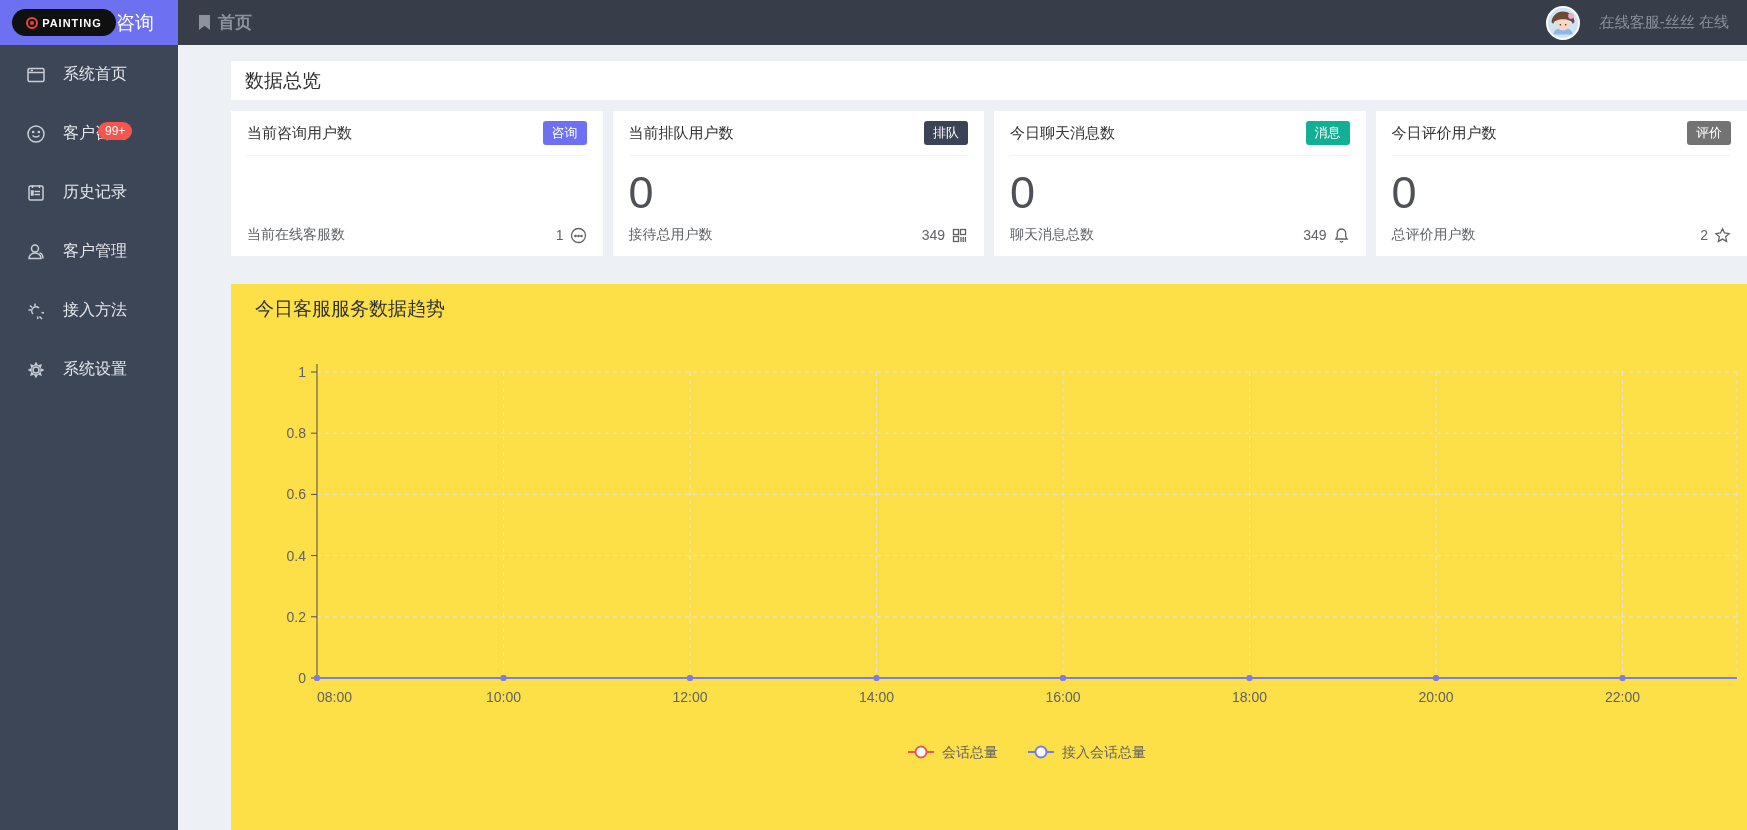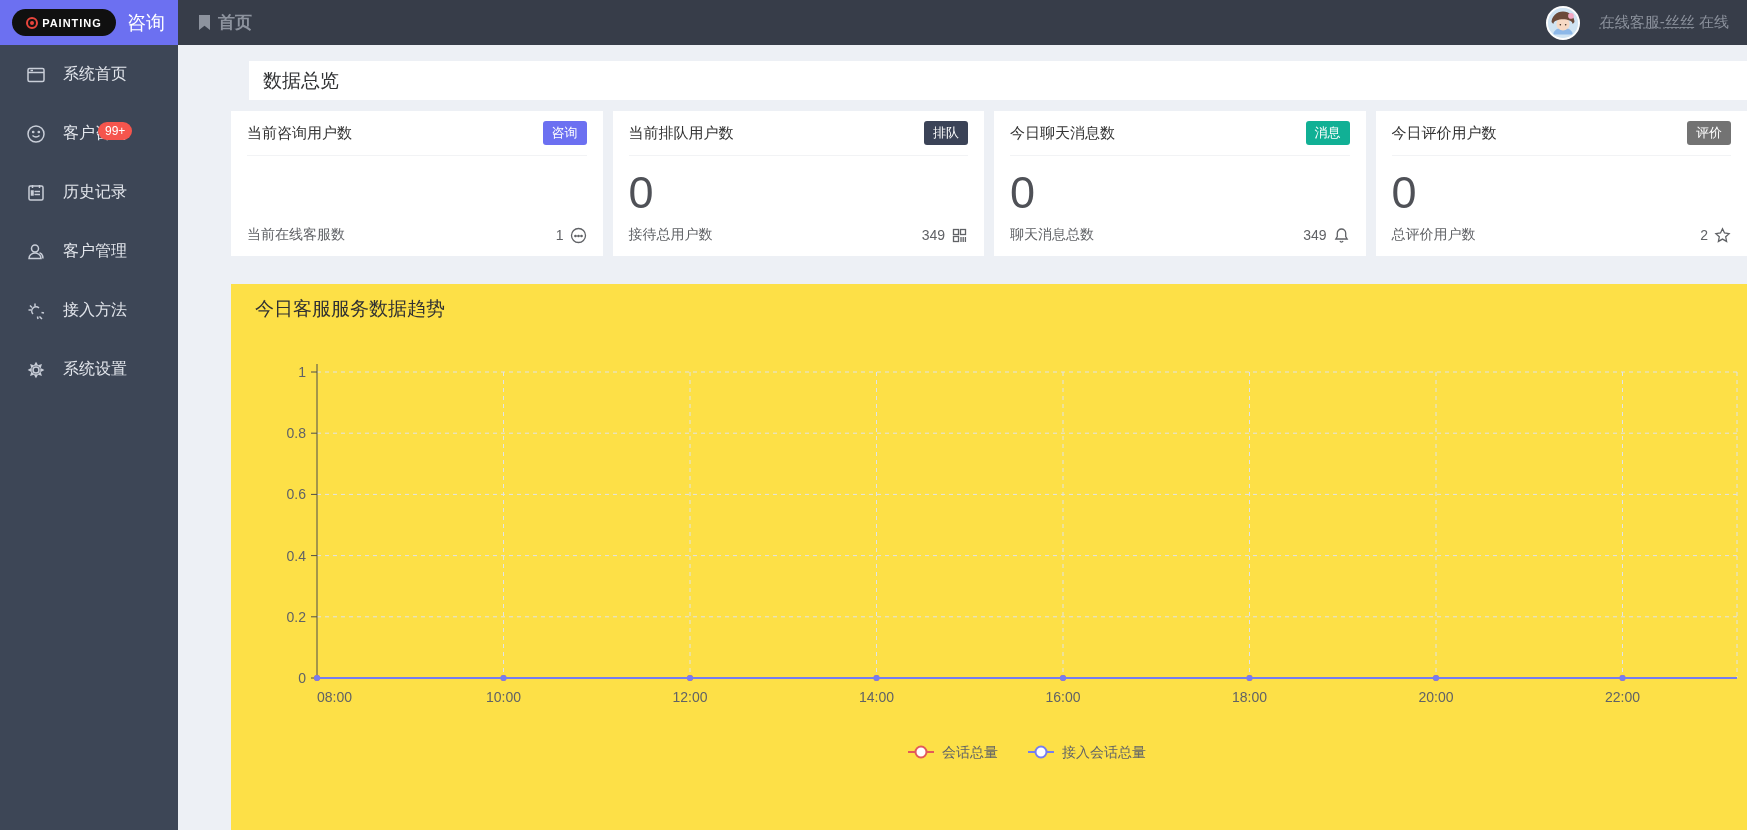--- a/index.html
+++ b/index.html
@@ -3,21 +3,21 @@
 <meta charset="utf-8">
 <style>
   * { margin:0; padding:0; box-sizing:border-box; }
   html,body { width:1747px; height:830px; overflow:hidden;
     font-family:"Liberation Sans", sans-serif; background:#edf0f5; }
 
   
   .sidebar { position:absolute; left:0; top:0; width:178px; height:830px;
     background:#3d4656; z-index:3; }
   .logo-area { height:45px; background:#6c70f1; display:flex; align-items:center;
-    padding:0 12px; gap:11px; }
+    padding:0 12px; }
   .logo-oval { width:104px; height:27px; background:#101010; border-radius:14px;
     display:flex; align-items:center; justify-content:center; gap:4px; flex:none; }
   .logo-mark { width:12px; height:12px; border:2px solid #e8453c; border-radius:50%;
     position:relative; flex:none; }
   .logo-mark:after { content:""; position:absolute; left:2px; top:2px; width:4px;
     height:4px; background:#e8453c; border-radius:50%; }
   .logo-text { color:#fff; font-size:11px; font-weight:bold; letter-spacing:1px; }
   .brand-product { color:#fff; font-size:19px; }
   .menu { padding-top:0; }
   .menu-item { height:59px; display:flex; align-items:center; padding-left:26px;
@@ -35,21 +35,21 @@
     gap:20px; cursor:pointer; }
   .avatar { width:34px; height:34px; border-radius:50%; border:2px solid #fdfdfd;
     overflow:hidden; background:#cfe3f2; flex:none; }
   .user-text { color:#8b919c; font-size:15px; }
   .user-text .uname { text-decoration:underline dotted #6e737d; }
 
   
   .main { position:absolute; left:178px; top:45px; right:0; bottom:0;
     background:#edf0f5; padding:16px 0 0 53px; }
   .overview-header { background:#fff; height:39px; display:flex; align-items:center;
-    padding:0 14px; margin-bottom:11px;margin-left:18px; }
+    padding:0 14px; margin-bottom:11px; }
   .overview-title { font-size:19px; color:#303133; font-weight:500; }
 
   .cards-row { display:flex; gap:10px; margin-bottom:28px;border-radius:8px; }
   .stat-card { flex:1; background:#fff; height:145px; position:relative;
     padding:0 16px; }
   .card-header { height:45px; display:flex; align-items:center;
     justify-content:space-between; border-bottom:1px solid #f2f3f5; }
   .card-title { font-size:15px; color:#333; }
   .card-badge { font-size:13px; color:#fff; padding:3px 9px; border-radius:3px; }
   .card-value { font-size:45px; color:#4f5157; font-weight:400; margin-top:14px;

